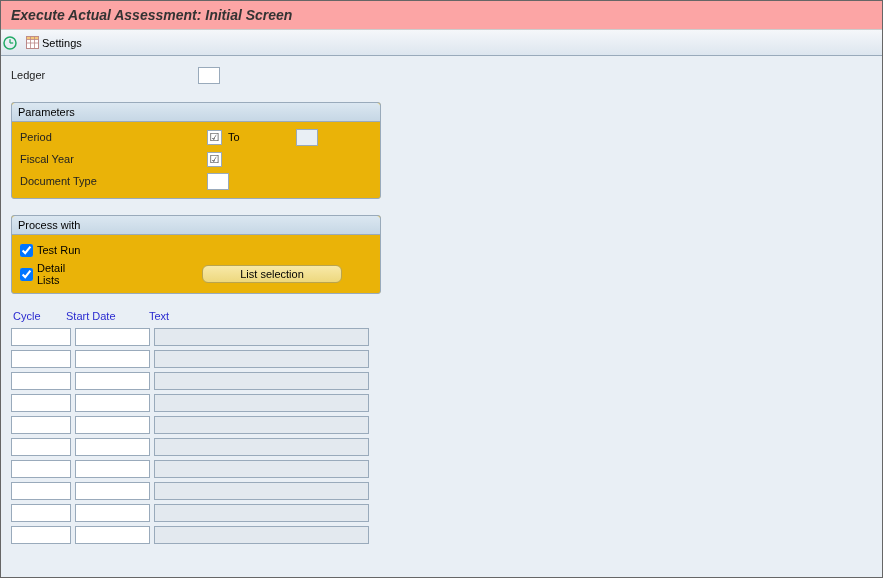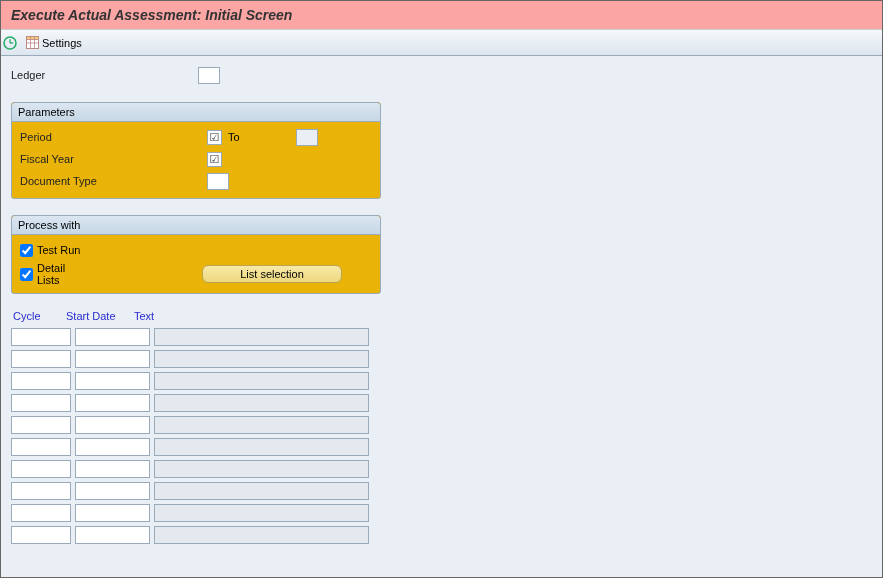--- a/index.html
+++ b/index.html
@@ -90,21 +90,21 @@
       width: 140px;
       text-align: center;
       font-size:11px;
       margin-left: 165px;
       cursor: pointer;
     }
     .table-hdrs { display:flex; gap: 3px; margin-top: 16px; padding-left:2px;}
     .col-hdr { color: #2a2ad0; font-size: 11px; }
     .col-hdr.cycle { width: 50px; }
     .col-hdr.start { width: 65px; }
-    .col-hdr.text  { width: 60px; }
+    .col-hdr.text  { width: 60px; margin-left: 15px; }
     .table-rows { margin-top: 6px; }
     .trow { display:flex; gap: 4px; margin-bottom: 4px; }
     .cell-a { width: 60px; height:18px; background:#fff; border:1px solid #9ab; }
     .cell-b { width: 75px; height:18px; background:#fff; border:1px solid #9ab; }
     .cell-c { width: 215px; height:18px; background:#e3e9ef; border:1px solid #9ab; }
     .watermark {
       position:absolute;
       top: 22px; left: 250px;
       font-size: 20px;
       color: rgba(200,80,40,0.25);

